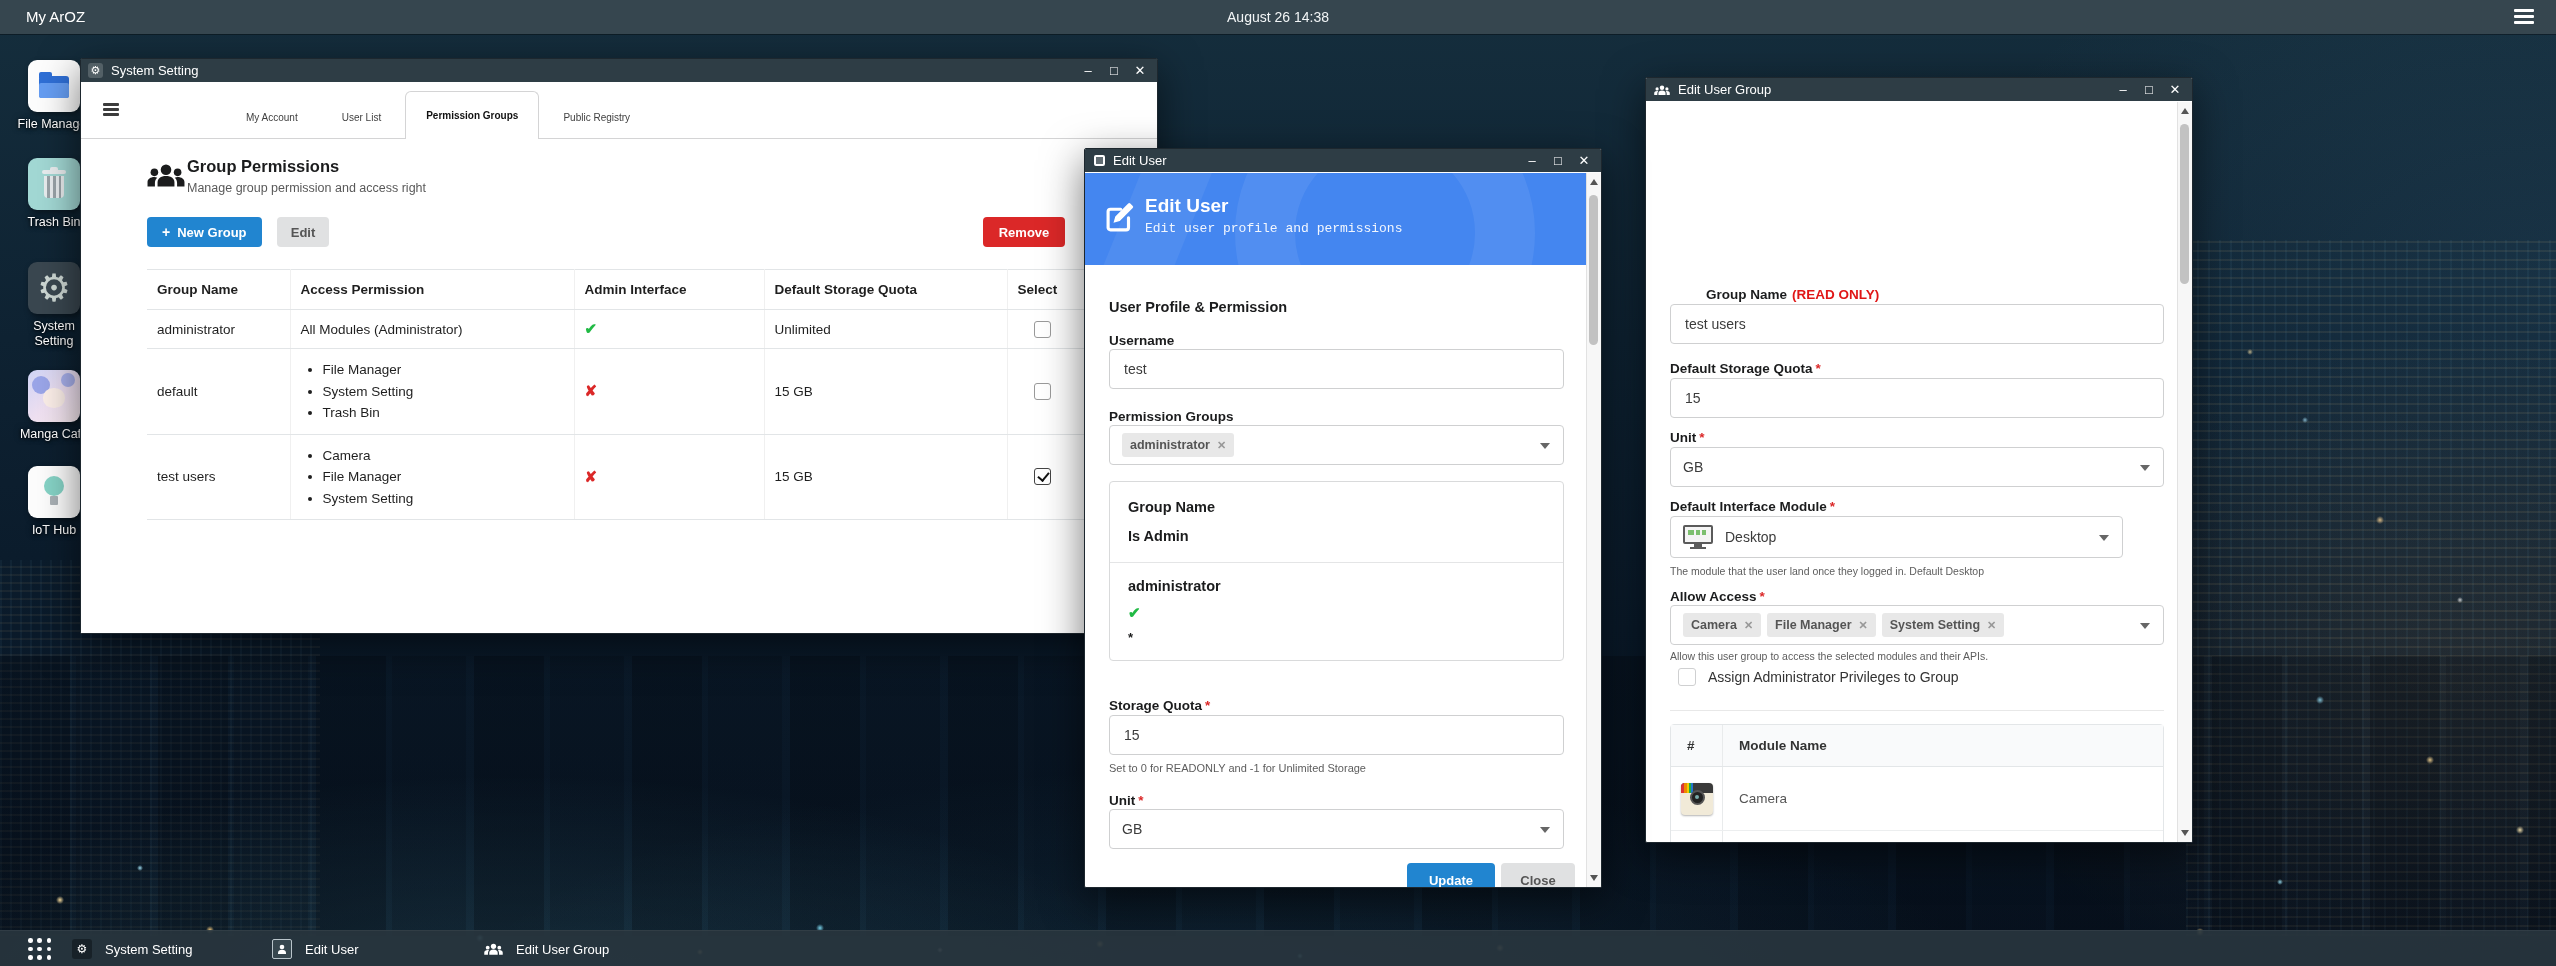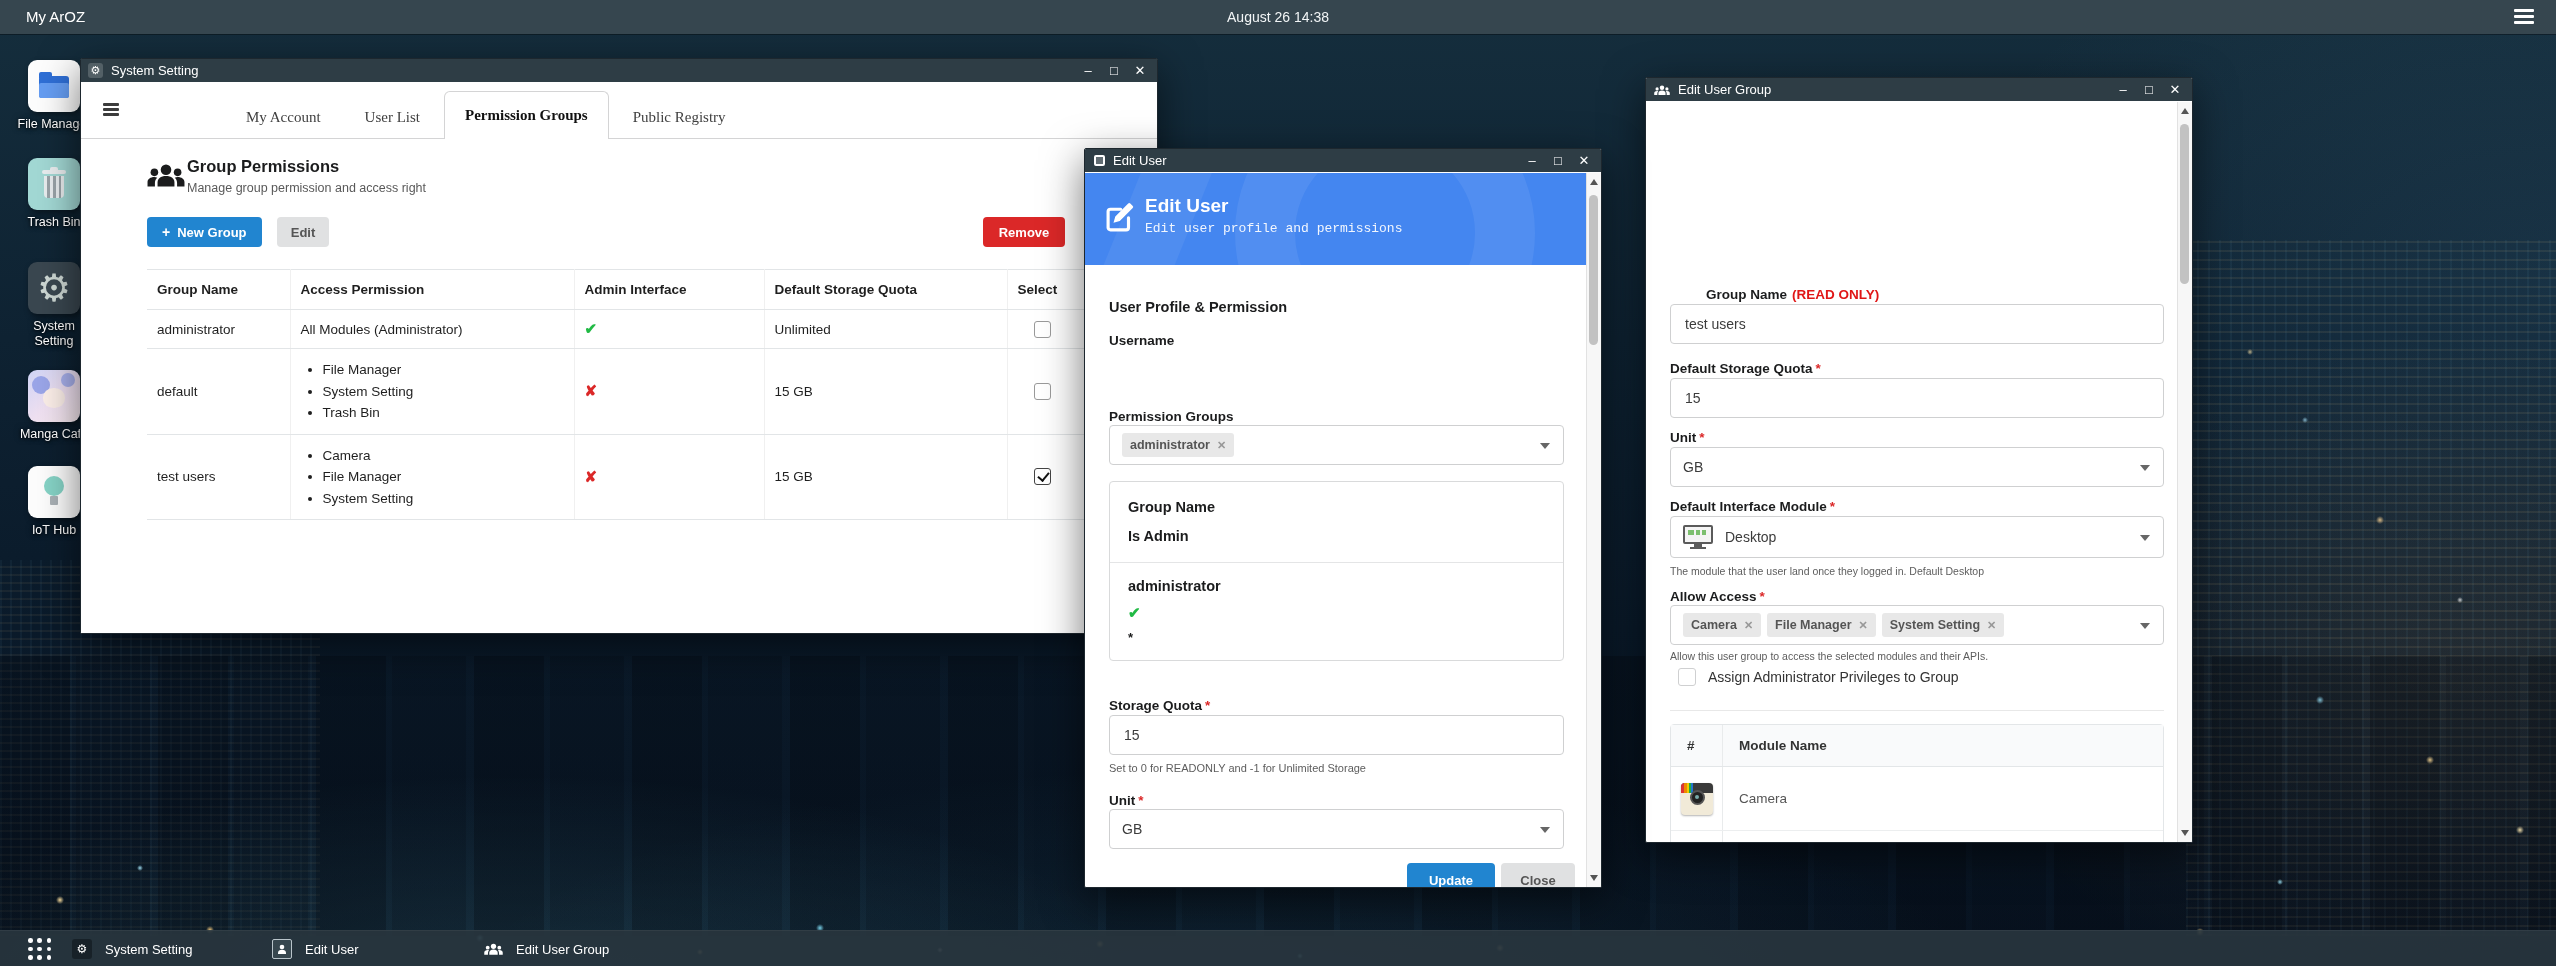--- a/index.html
+++ b/index.html
@@ -97,21 +97,21 @@
   .tb-users { margin-left:8px; width:16px; height:12px; }
 
   
   #win-ss { left:80px; top:58px; width:1078px; height:576px; z-index:10; }
   .ss-tabbar { position:absolute; top:23px; left:0; right:0; height:57px; background:#fff;
     border-bottom:1px solid #d4d4d5; }
   .tab-ham { position:absolute; left:22px; top:21px; width:16px; height:12px; cursor:pointer; }
   .tab-ham i { background:#3c3c3c; height:2.5px; margin-bottom:2.5px; }
   .ss-tabs { position:absolute; left:145px; top:0; height:57px; display:flex; align-items:flex-end; }
   .ss-tab { height:44px; display:flex; align-items:center; padding:0 20px; margin-right:4px;
-    font-size:15px; color:#3f3f3f; cursor:pointer;font-family:Liberation Serif, serif; }
+    font-size:10px; color:#3f3f3f; cursor:pointer; }
   .ss-tab.active { height:49px; font-weight:bold; color:#111; background:#fff;
     border:1px solid #d4d4d5; border-bottom:1px solid #fff; border-radius:6px 6px 0 0; margin-bottom:-1px; }
   .ss-content { position:absolute; top:80px; left:0; right:0; bottom:0; background:#fff; }
   .gp-icon { position:absolute; left:66px; top:22px; width:38px; height:28px; color:#1b1c1d; }
   .gp-title { position:absolute; left:106px; top:18px; font-size:16.5px; font-weight:bold; color:#1b1c1d; }
   .gp-sub { position:absolute; left:106px; top:42px; font-size:12.5px; color:#595959; }
   .btn { display:inline-flex; align-items:center; justify-content:center; border-radius:4px;
     font-size:13px; font-weight:bold; cursor:pointer; height:30px; }
   .btn-blue { background:#2185d0; color:#fff; }
   .btn-gray { background:#e0e1e2; color:#555; }
@@ -204,21 +204,21 @@
   .eug-hicon { position:absolute; left:58px; top:84px; width:34px; height:24px; }
   #eug-title { left:100px; top:74px; font-size:23px; }
   #eug-sub { left:58px; top:120px; font-size:13.5px; }
   #eug-gn-lbl { left:24px; top:209px;margin-left:36px; }
   #eug-gn-input { left:24px; top:226px; width:494px; }
   #eug-dsq-lbl { left:24px; top:283px; }
   #eug-dsq-input { left:24px; top:300px; width:494px; }
   #eug-unit-lbl { left:24px; top:352px; }
   #eug-unitbox { left:24px; top:369px; width:494px; }
   #eug-dim-lbl { left:24px; top:421px; }
-  #eug-dimbox { left:24px; top:438px; width:494px; height:42px; }
+  #eug-dimbox { left:24px; top:438px; width:453px; height:42px; }
   #eug-dim-help { left:24px; top:487px; font-size:10.5px; }
   #eug-aa-lbl { left:24px; top:511px; }
   #eug-tagbox { left:24px; top:527px; width:494px; }
   #eug-aa-help { left:24px; top:572px; font-size:10.5px; }
   .eug-check-row { position:absolute; left:24px; top:590px; display:flex; align-items:center; cursor:pointer;padding-left:8px; }
   .eug-check-row .box18 { width:18px; height:18px; border:1px solid #cfd0d1; border-radius:3px; background:#fff; }
   .eug-check-row .cklbl { margin-left:12px; font-size:14px; color:#333; }
   .eug-divider { position:absolute; left:24px; top:632px; width:494px; border-top:1px solid #e8e8e8; }
   .mod-table { position:absolute; left:24px; top:646px; width:494px; border:1px solid #e3e6e8; border-radius:4px;
     font-size:13.5px; color:#333; }
@@ -536,20 +536,21 @@
       <path d="M17 12.5V19a1.6 1.6 0 0 1-1.6 1.6H5A1.6 1.6 0 0 1 3.4 19V8.4A1.6 1.6 0 0 1 5 6.8h6.8" fill="none" stroke="#fff" stroke-width="2.1" stroke-linecap="round"></path>
       <path d="M21 5.8l-2.8-2.8a1 1 0 0 0-1.4 0l-8.6 8.6-1.2 4.2 4.2-1.2 8.6-8.6a1 1 0 0 0 0-1.4z" fill="#fff"></path>
     </svg>
     <div class="hdr-title" style="left:60px; top:22px; font-size:19px;">Edit User</div>
     <div class="hdr-sub" style="left:60px; top:48px; font-size:13px;">Edit user profile and permissions</div>
   </div>
 
   <div class="f-label" id="eu-sec">User Profile &amp; Permission</div>
 
   <div class="f-label" id="eu-user-lbl">Username</div>
+  <input class="f-input" id="eu-user-input" readonly="" value="test" style="">
 
   <div class="f-label" id="eu-pg-lbl">Permission Groups</div>
   <div class="selectbox" id="eu-tagbox">
     <span class="chip">
       <span>administrator</span>
         <span class="x">✕</span>
     </span>
     <span class="caret"></span>
   </div>
 

